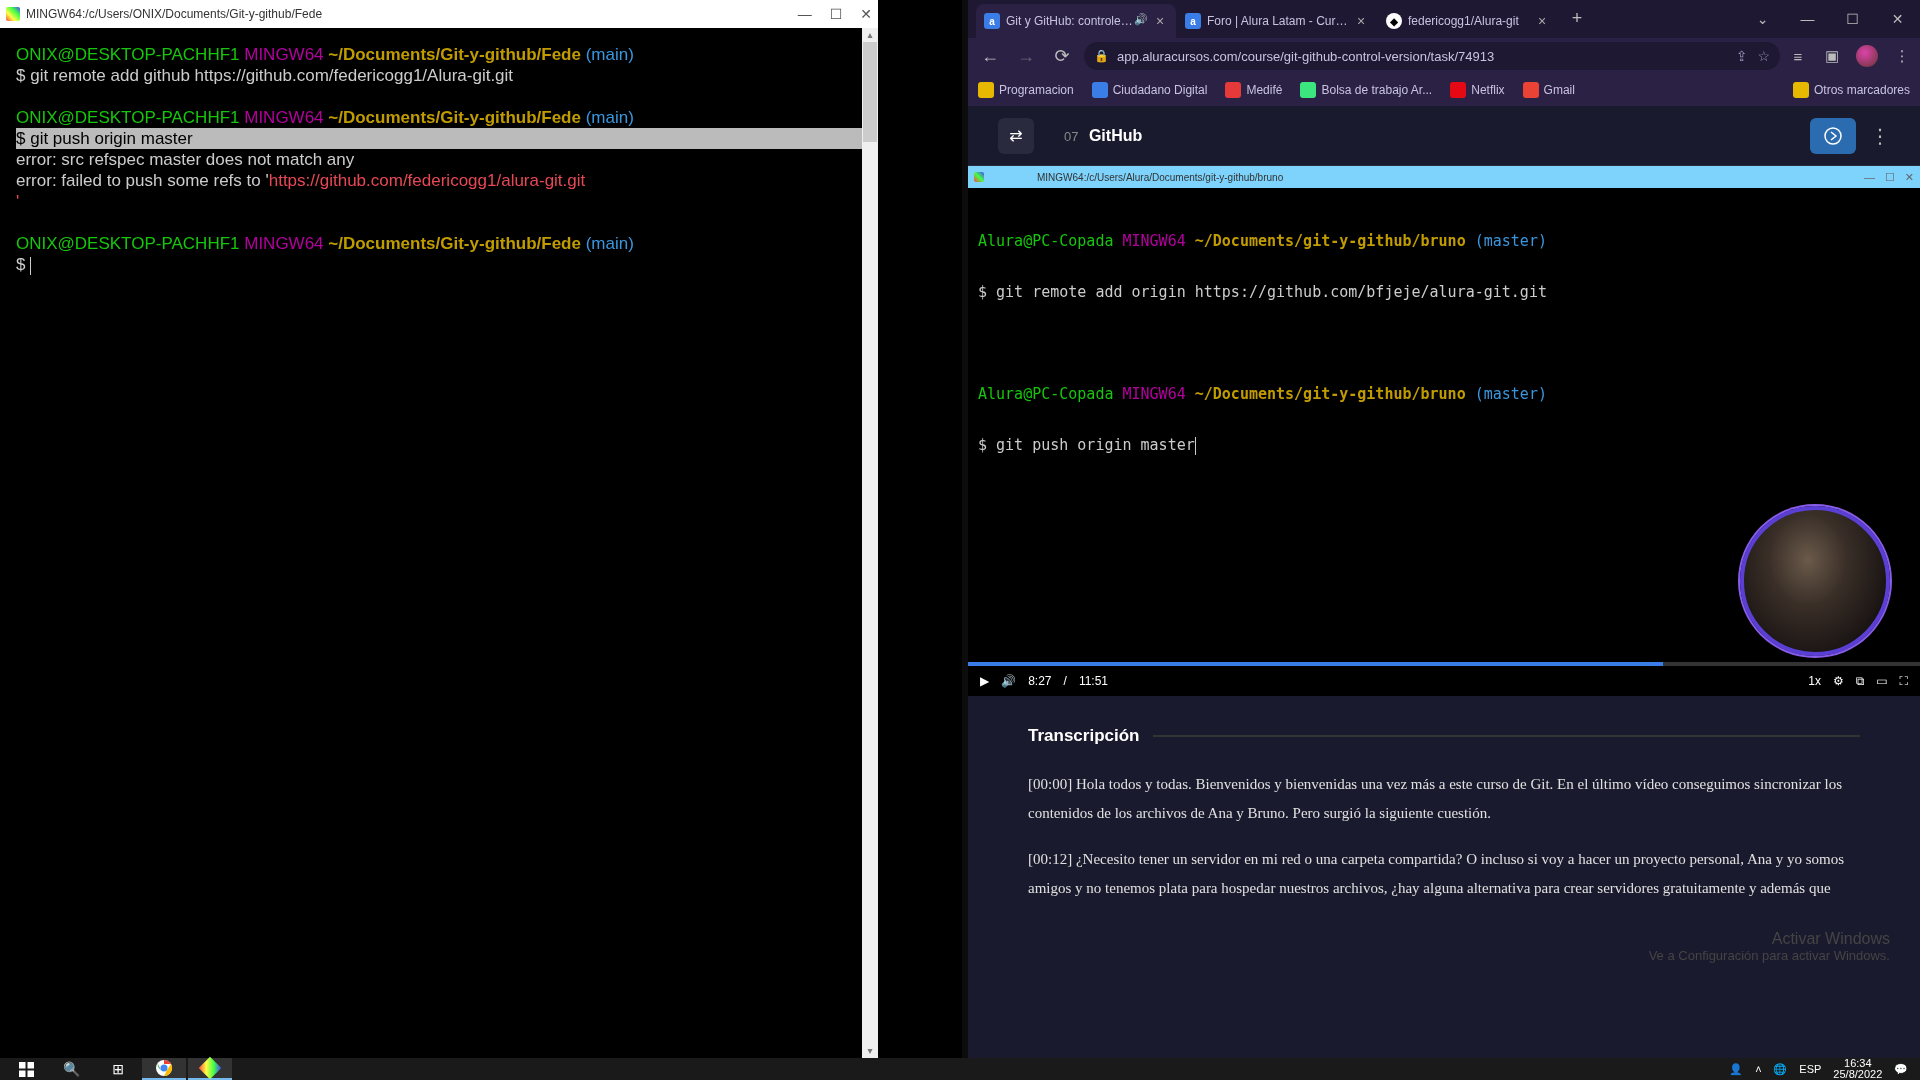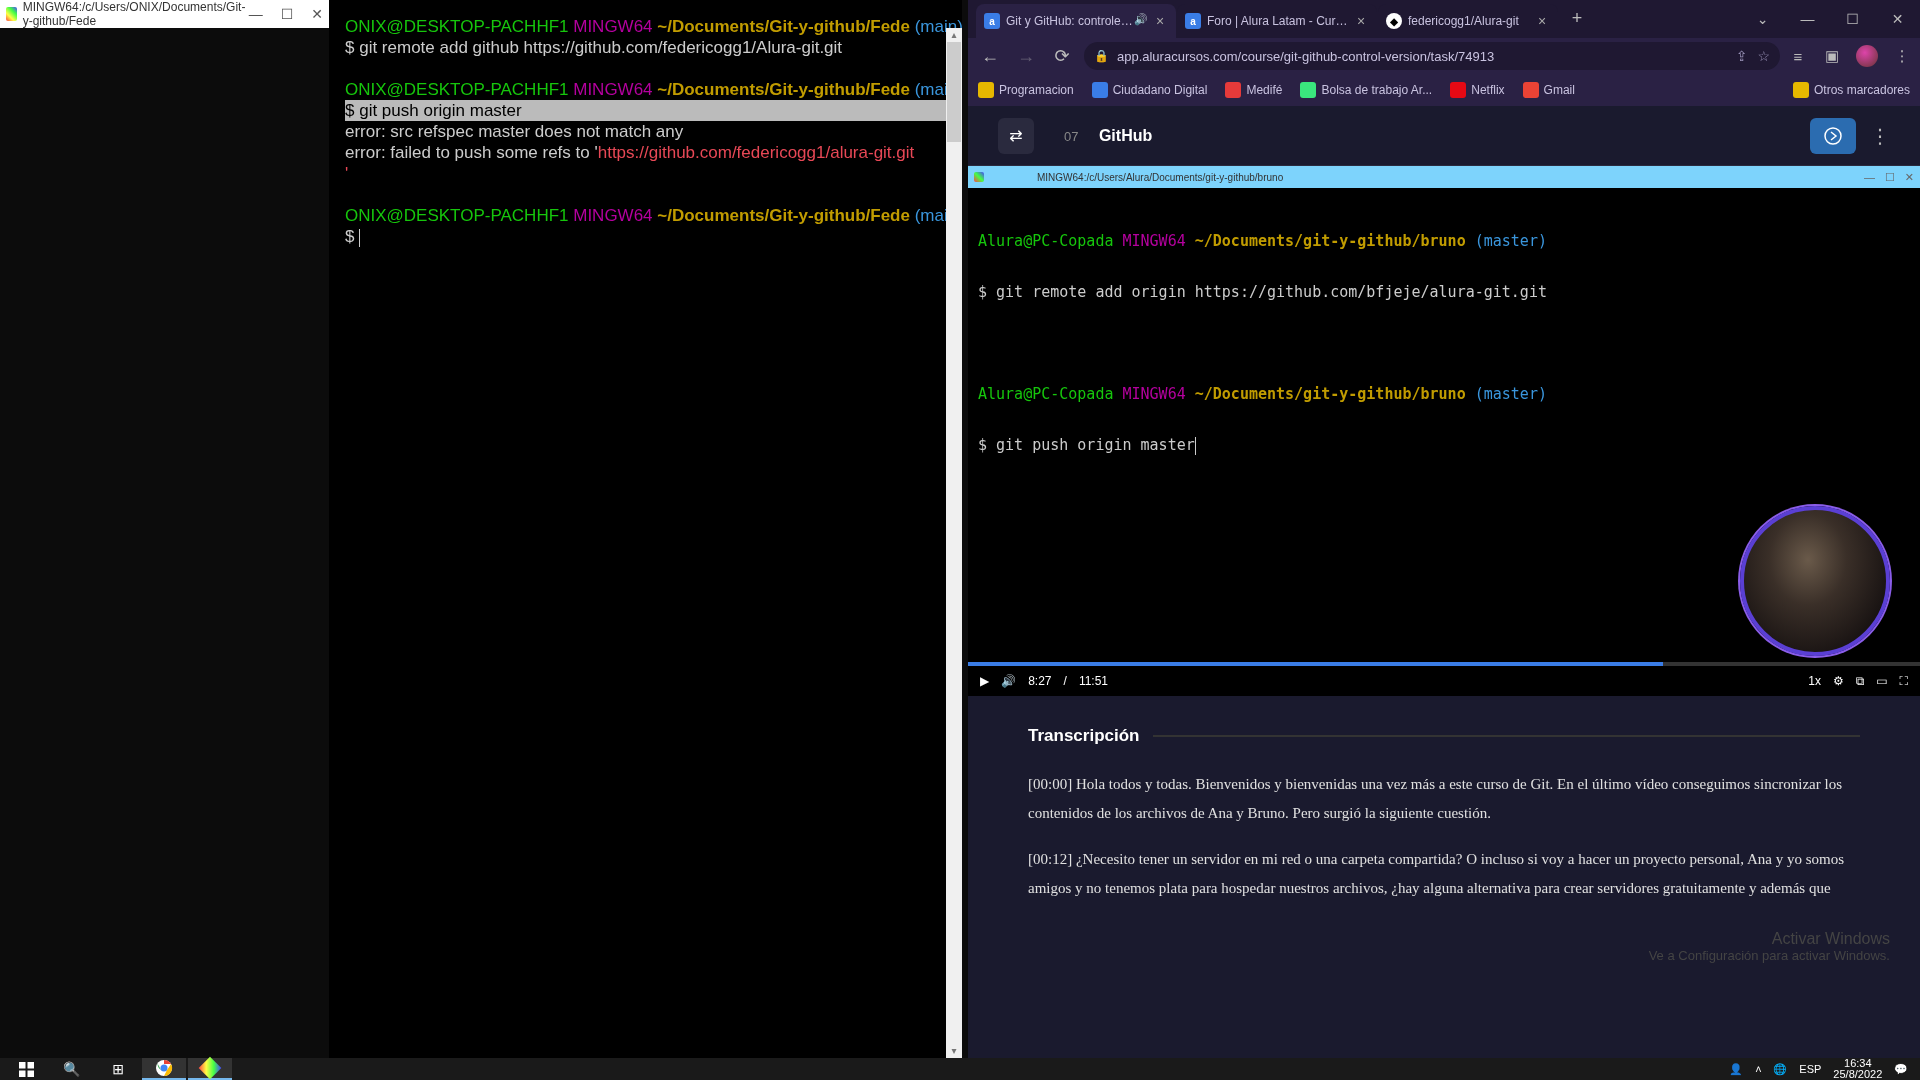--- a/index.html
+++ b/index.html
@@ -1,19 +1,19 @@
 <!DOCTYPE html>
 <html><head>
 <meta charset="utf-8">
 <style>
 * { margin: 0; padding: 0; box-sizing: border-box; }
 body { font-family: "Segoe UI", Arial, sans-serif; width: 1920px; height: 1080px; overflow: hidden; background: #000; position: relative; }
 
 
-.left-term { position: absolute; left: 0; top: 0; width: 962px; height: 1058px; background: #0c0c0c; display: flex; flex-direction: row; }
+.left-term { position: absolute; left: 0; top: 0; width: 878px; height: 1058px; background: #0c0c0c; display: flex; flex-direction: column; }
 .left-titlebar { height: 28px; background: #fff; display: flex; align-items: center; padding: 0 6px; color: #333; font-size: 12px; }
 .left-titlebar .icon { width: 14px; height: 14px; margin-right: 6px; background: linear-gradient(45deg,#f44,#ff4,#4f4,#44f); border-radius: 2px; }
 .left-titlebar .winctrls { margin-left: auto; display: flex; gap: 18px; color: #555; font-size: 14px; }
 .left-term-body { flex: 1; padding: 16px; font-family: Liberation Sans, sans-serif; font-size: 17px; line-height: 21px; background: #000; color: #ccc; }
 .left-term-body .line { white-space: pre; }
 .g { color: #16c60c; }
 .p { color: #b4009e; }
 .y { color: #c19c00; font-weight: bold; }
 .c { color: #3a96dd; }
 .w { color: #ccc; }
@@ -61,21 +61,21 @@
 .bmk .bi.red { background: #e63a3a; }
 .bmk .bi.grn { background: #3ae67d; }
 .bmk .bi.nfx { background: #e50914; }
 .bmk .bi.gm { background: #ea4335; }
 .bmkbar .more { margin-left: auto; }
 
 .content { flex: 1; background: #1a1a2e; display: flex; flex-direction: column; overflow: hidden; }
 .topbar { height: 60px; background: #1a1a2e; border-bottom: 1px solid #2a2a3e; display: flex; align-items: center; padding: 0 30px; }
 .menu-btn { width: 36px; height: 36px; background: #2a2a3e; border-radius: 6px; display: flex; align-items: center; justify-content: center; color: #fff; font-size: 16px; }
 .lesson-title { margin-left: 30px; color: #fff; font-size: 16px; }
-.lesson-title .num { color: #888; font-size: 13px; margin-right: 16px; }
+.lesson-title .num { color: #888; font-size: 13px; margin-right: 6px; }
 .lesson-title .name { font-weight: bold; }
 .nextbtn { width: 46px; height: 36px; background: #2b6cb0; border-radius: 6px; display: flex; align-items: center; justify-content: center; margin-left: auto; margin-right: 14px; color: #fff; }
 .kebab { color: #bbb; font-size: 20px; }
 
 .video-area { position: relative; height: 530px; background: #000; }
 .video-term-title { height: 22px; background: #7dd3fc; display: flex; align-items: center; padding: 0 6px; font-size: 10px; color: #333; gap: 48px; }
 .video-term-title .vtctrls { margin-left: auto; display: flex; gap: 10px; font-size: 11px; color: #666; }
 .video-term-body { padding: 12px 10px; font-family: Consolas, monospace; font-size: 15px; line-height: 19px; color: #ccc; }
 .video-term-body .line { white-space: pre; margin-top: 32px; }
 

